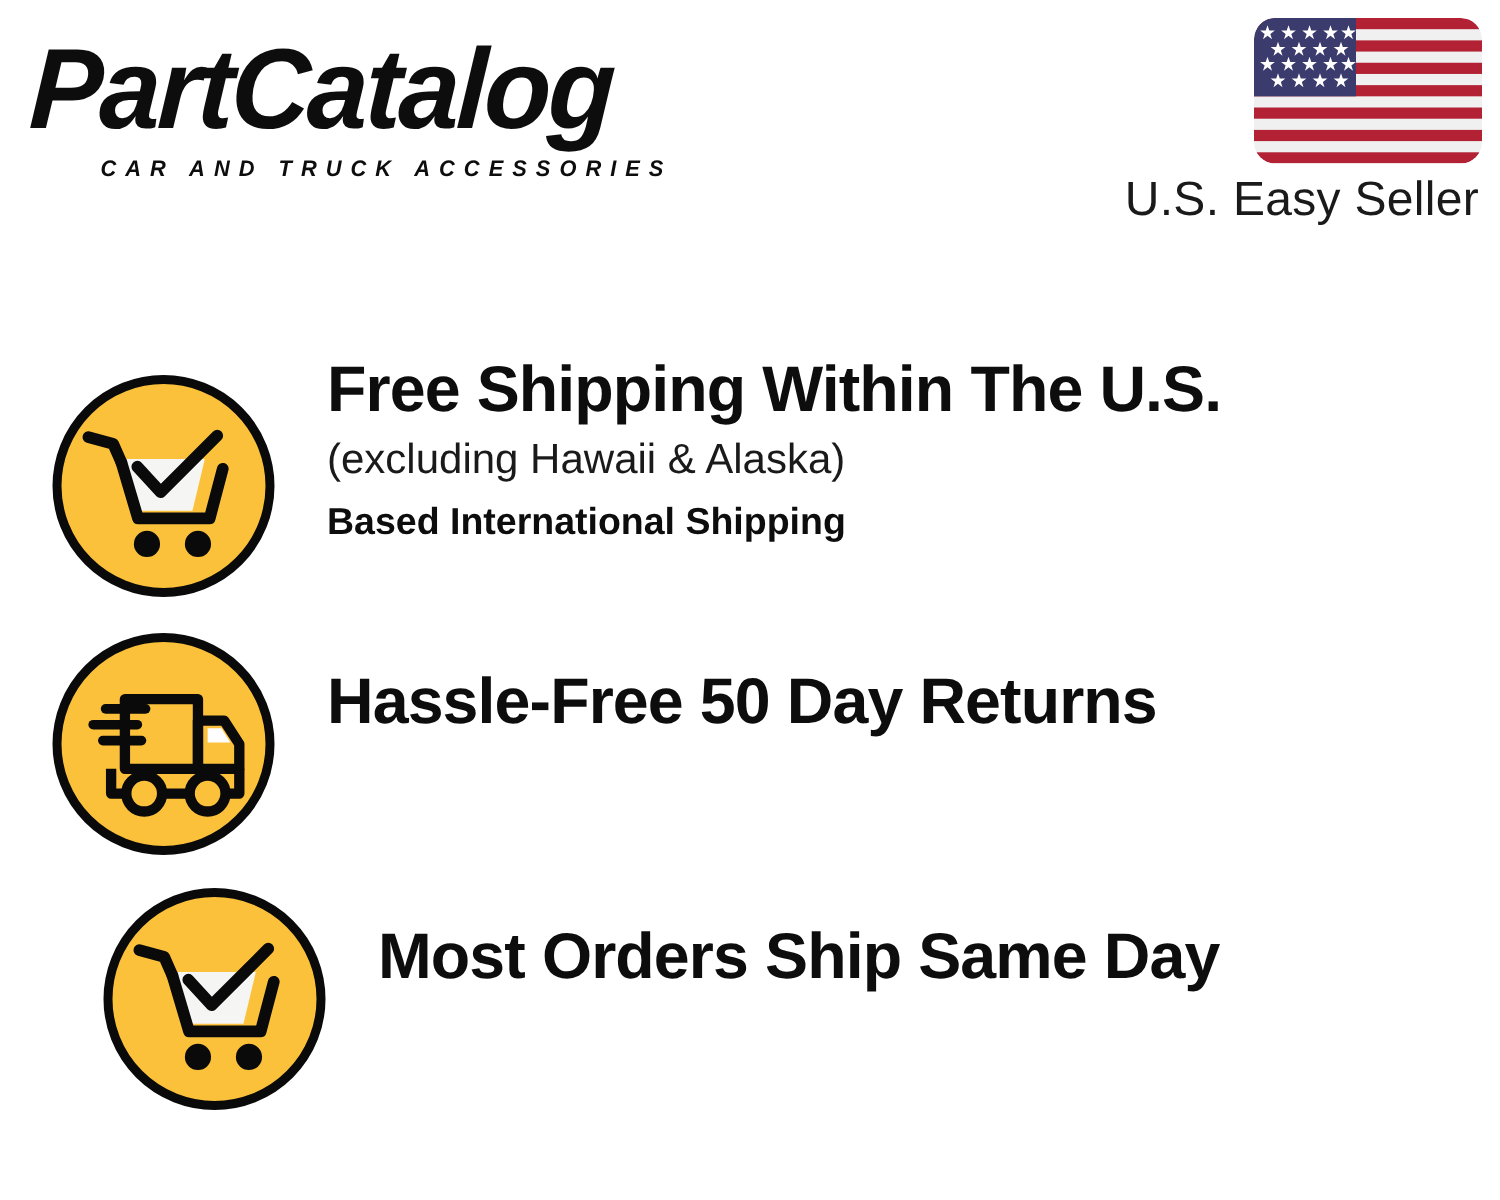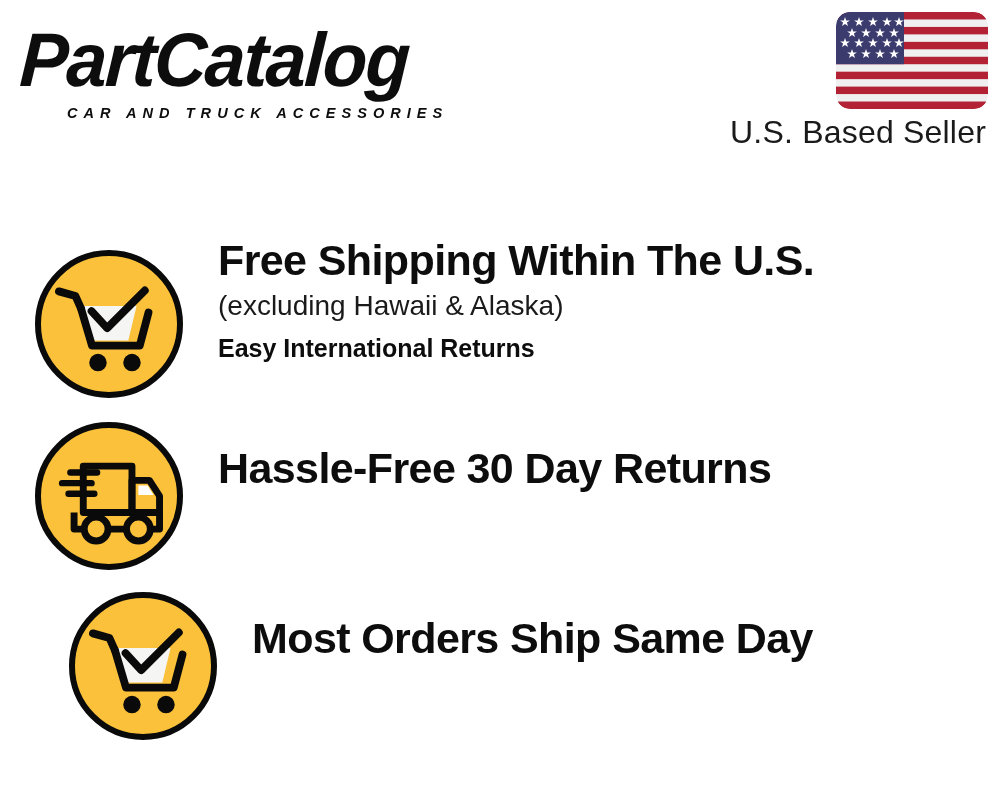--- a/index.html
+++ b/index.html
@@ -209,21 +209,21 @@
         <use href="#starShape" x="37" y="31"></use>
         <use href="#starShape" x="51" y="31"></use>
         <use href="#starShape" x="63" y="31"></use>
 
         <use href="#starShape" x="16" y="42"></use>
         <use href="#starShape" x="30" y="42"></use>
         <use href="#starShape" x="44" y="42"></use>
         <use href="#starShape" x="58" y="42"></use>
       </g>
     </svg>
-    <div class="seller-text">U.S. Based Seller</div>
+    <div class="seller-text">U.S. Easy Seller</div>
   </div>
 
   <div class="feature-row" id="row-1">
     <div class="badge-wrap">
       <div class="badge">
         <svg viewBox="0 0 148 148" aria-hidden="true">
 
           <path d="M40.5,54.5 L104,54.5 L95,92 L49.5,92 Z" fill="#f5f5f3"></path>
 
           <path d="M19.5,38.5 L37.5,43.5 L43.5,57" fill="none" stroke="#0a0a0a" stroke-width="8.5" stroke-linecap="round" stroke-linejoin="round"></path>
@@ -232,21 +232,21 @@
           <path d="M55,60 L72,78.5 L113,37.5" fill="none" stroke="#0a0a0a" stroke-width="8.5" stroke-linecap="round" stroke-linejoin="round"></path>
 
           <circle cx="62" cy="116" r="9.5" fill="#0a0a0a"></circle>
           <circle cx="99" cy="116" r="9.5" fill="#0a0a0a"></circle>
         </svg>
       </div>
     </div>
     <div class="text-wrap">
       <div class="feature-title">Free Shipping Within The U.S.</div>
       <div class="feature-sub">(excluding Hawaii &amp; Alaska)</div>
-      <div class="feature-sub-strong">Easy International Returns</div>
+      <div class="feature-sub-strong">Based International Shipping</div>
     </div>
   </div>
 
   <div class="feature-row" id="row-2">
     <div class="badge-wrap">
       <div class="badge">
         <svg viewBox="0 0 148 148" aria-hidden="true">
 
           <path d="M32,48.5 L61,48.5" stroke="#0a0a0a" stroke-width="7" stroke-linecap="round"></path>
           <path d="M23,60 L55,60" stroke="#0a0a0a" stroke-width="7" stroke-linecap="round"></path>
@@ -259,21 +259,21 @@
           <path d="M106,62.5 L116,62.5 L122.5,73 L106,73 Z" fill="#fefefe"></path>
 
           <path d="M36,92 L36,110 L129,110 L129,92" fill="none" stroke="#0a0a0a" stroke-width="7.5" stroke-linejoin="round"></path>
 
           <circle cx="60" cy="110" r="13" fill="#fbc13a" stroke="#0a0a0a" stroke-width="7.5"></circle>
           <circle cx="106" cy="110" r="13" fill="#fbc13a" stroke="#0a0a0a" stroke-width="7.5"></circle>
         </svg>
       </div>
     </div>
     <div class="text-wrap">
-      <div class="feature-title">Hassle-Free 30 Day Returns</div>
+      <div class="feature-title">Hassle-Free 50 Day Returns</div>
     </div>
   </div>
 
   <div class="feature-row" id="row-3">
     <div class="badge-wrap">
       <div class="badge">
         <svg viewBox="0 0 148 148" aria-hidden="true">
           <path d="M40.5,54.5 L104,54.5 L95,92 L49.5,92 Z" fill="#f5f5f3"></path>
           <path d="M19.5,38.5 L37.5,43.5 L43.5,57" fill="none" stroke="#0a0a0a" stroke-width="8.5" stroke-linecap="round" stroke-linejoin="round"></path>
           <path d="M43.5,57 L55.5,97.5 L107.5,97.5 L117,61.5" fill="none" stroke="#0a0a0a" stroke-width="8.5" stroke-linecap="round" stroke-linejoin="round"></path>

